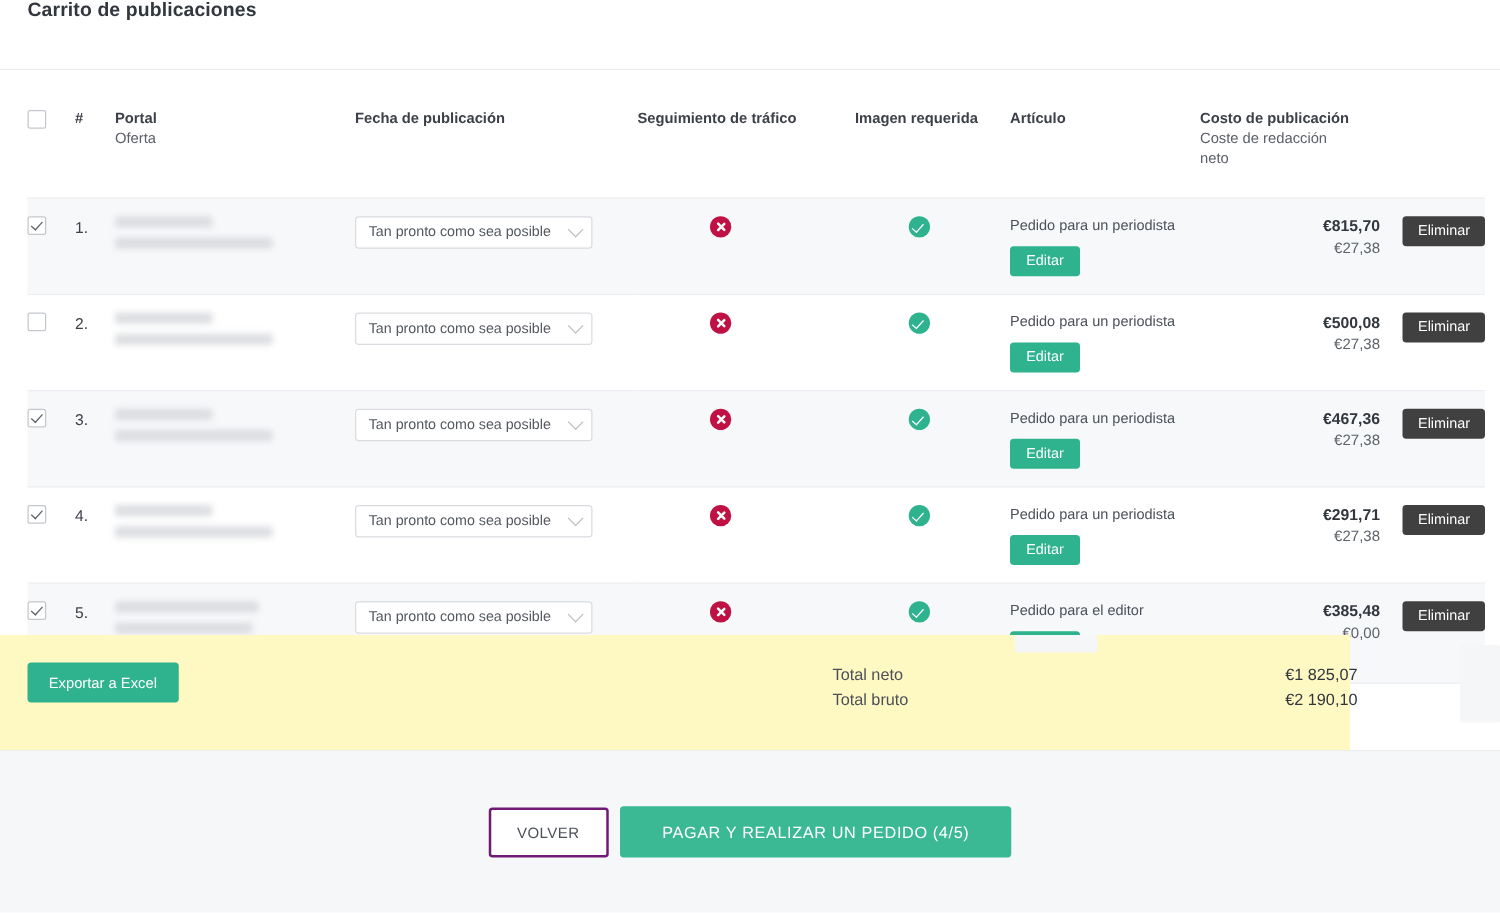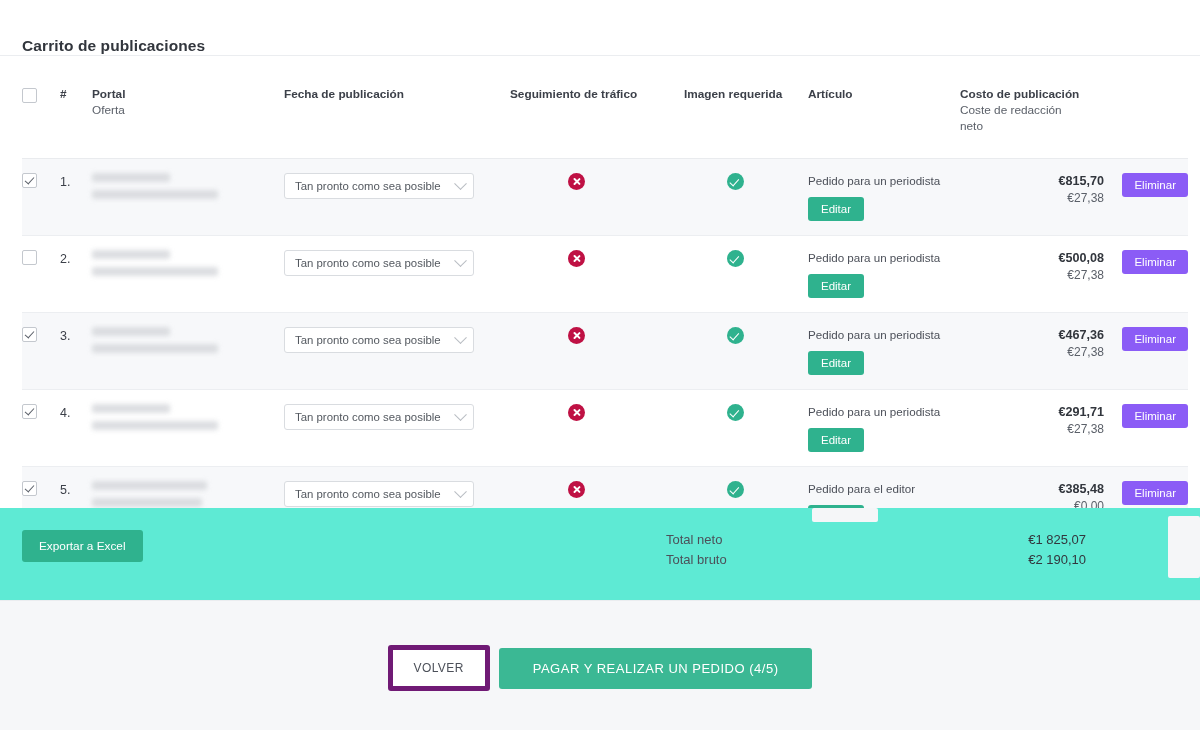--- a/index.html
+++ b/index.html
@@ -25,21 +25,21 @@
     position: absolute;
     left: 0; top: 0;
     width: 1200px;
     height: 600px;
     background: #ffffff;
   }
 
   .card-header {
     height: 56px;
     display: flex;
-    align-items: flex-end;
+    align-items: flex-start;
     padding: 0 22px;
     border-bottom: 1px solid #ebedf0;
   }
   .card-title {
     font-size: 15.5px;
     font-weight: bold;
     color: #32363d;
     letter-spacing: .1px;
   }
 
@@ -185,44 +185,44 @@
     font-family: "Liberation Sans", sans-serif;
     cursor: pointer;
     text-align: center;
   }
   .btn-edit {
     background: #2fb28e;
     font-size: 11.5px;
     padding: 6px 13px;
   }
   .btn-del {
-    background: #8b5cf6;
+    background: #404040;
     font-size: 11.5px;
     padding: 6px 12px;
   }
 
   .cost-main {
     font-size: 12.6px;
     font-weight: bold;
     color: #32363d;
     line-height: 17px;
   }
   .cost-sub {
     font-size: 12px;
     color: #5b6069;
     line-height: 17px;
   }
 
   
   .under {
     position: absolute;
     left: 0; top: 508px;
-    width: 1200px;
+    width: 1080px;
     height: 92px;
-    background: #5eead4;
+    background: #fef9c3;
   }
   .under-inner {
     position: relative;
     width: 1156px;
     margin: 0 22px;
     height: 92px;
   }
   .foot-btns {
     position: absolute;
     left: 0; top: 22px;
@@ -273,21 +273,21 @@
     position: absolute;
     left: 0; right: 0; top: 44px;
     display: flex;
     justify-content: center;
     align-items: center;
     gap: 9px;
   }
   .btn-back {
     background: #ffffff;
     color: #4c5059;
-    border: 5px solid #701a75;
+    border: 2px solid #701a75;
     border-radius: 3px;
     font-size: 12px;
     letter-spacing: .4px;
     padding: 11px 21px;
     cursor: pointer;
     font-family: "Liberation Sans", sans-serif;
   }
   .btn-pay {
     background: #3bb894;
     color: #fff;

